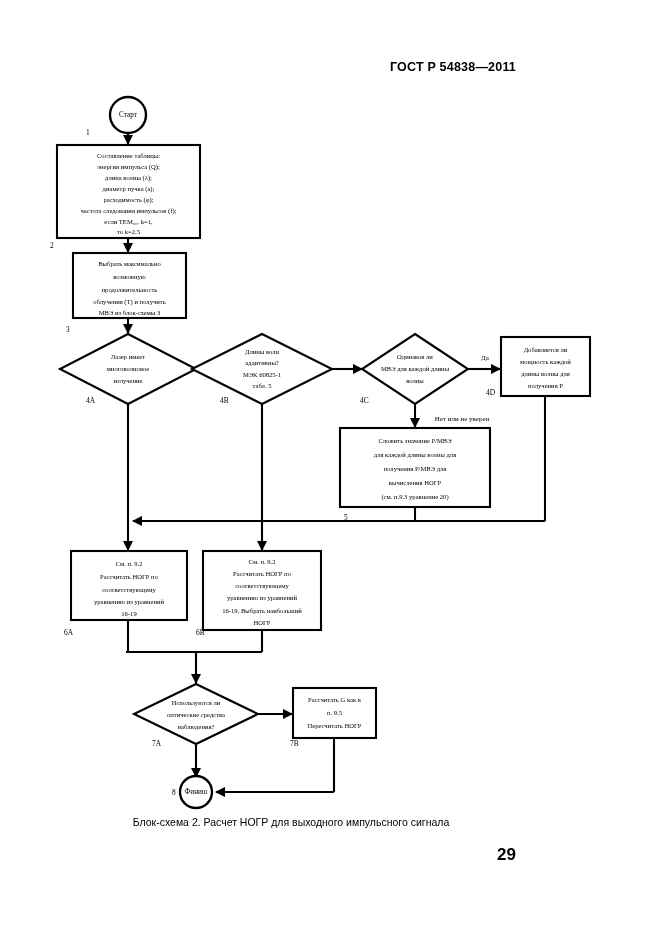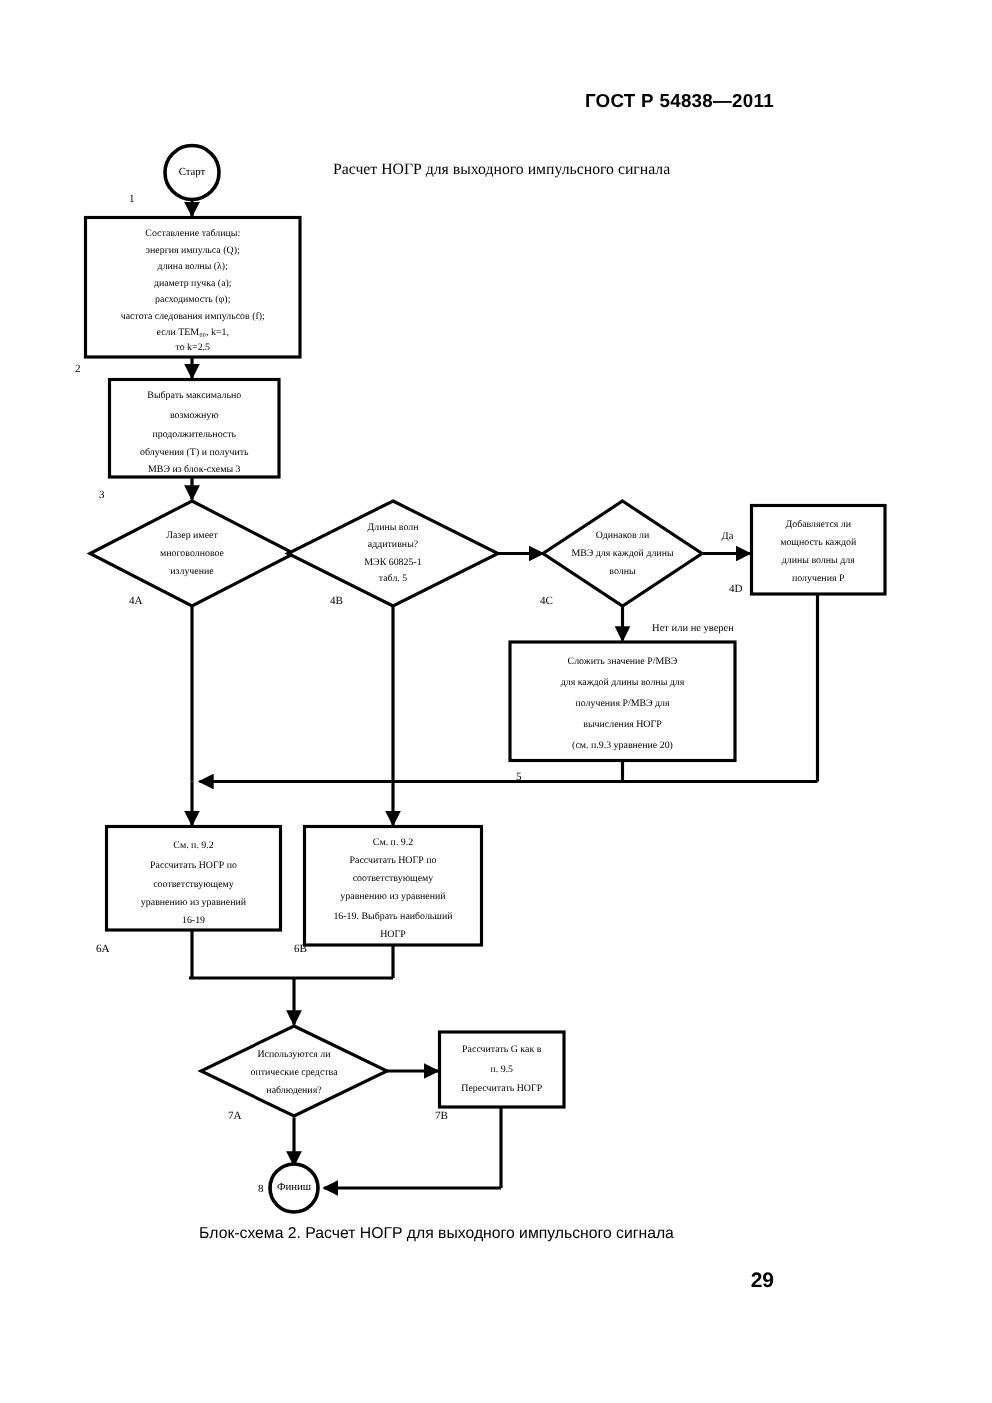--- a/index.html
+++ b/index.html
@@ -31,21 +31,21 @@
     font-size: 12.5px;
     letter-spacing: 0.2px;
     white-space: nowrap;
   }
   .page-number {
     position: absolute;
     right: 78px;
     top: 845px;
     font-family: "Liberation Sans", sans-serif;
     font-weight: bold;
-    font-size: 14px;
+    font-size: 17px;
   }
   .chart-title {
     position: absolute;
     left: 222px;
     top: 108px;
     font-size: 10.5px;
     white-space: nowrap;
   }
   .caption {
     position: absolute;
@@ -95,21 +95,20 @@
     text-anchor: middle;
   }
 </style>
 </head>
 <body>
 
 <div class="page">
 
   <div class="std-header">ГОСТ Р 54838—2011</div>
 
-  <div class="chart-title">Расчет НОГР для выходного импульсного сигнала</div>
 
   <svg class="flow" viewBox="0 0 661 935">
     <defs>
       <marker id="arr" viewBox="0 0 10 10" refX="9" refY="5" markerWidth="5" markerHeight="5" orient="auto-start-reverse">
         <path d="M 0 0 L 10 5 L 0 10 z" fill="#000000"></path>
       </marker>
     </defs>
 
     <g>
       <line class="conn" x1="128" y1="133" x2="128" y2="144" marker-end="url(#arr)"></line>

